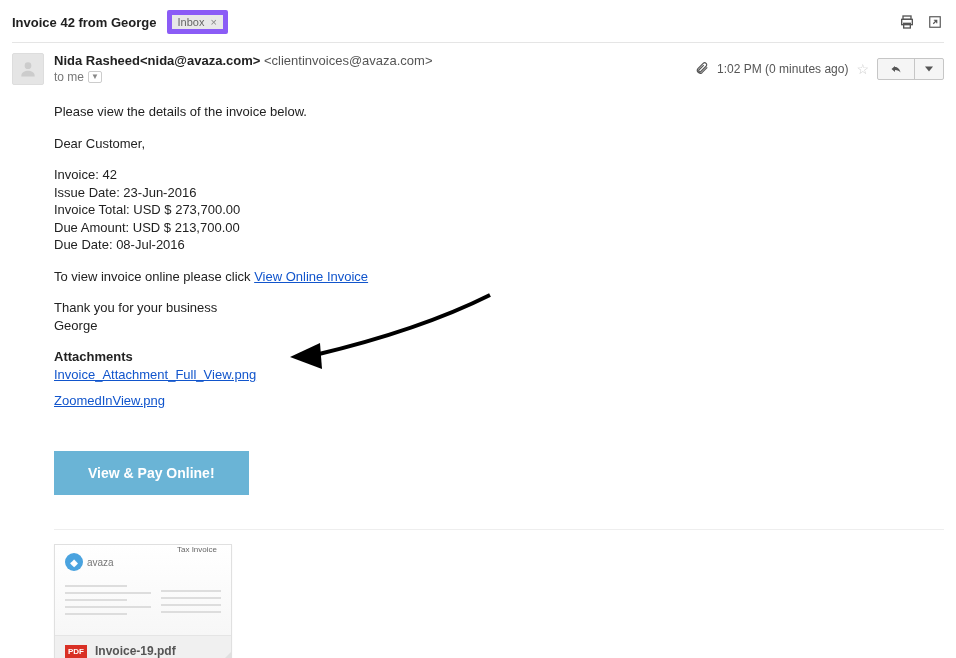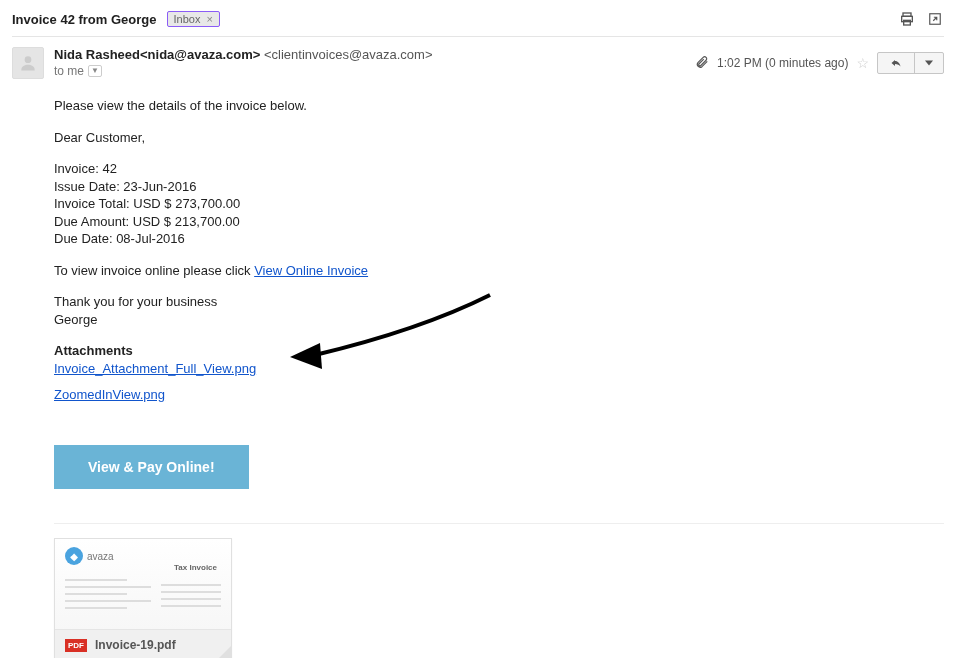--- a/index.html
+++ b/index.html
@@ -1,20 +1,20 @@
 <!DOCTYPE html>
 <html><head>
 <meta charset="utf-8">
 <style>
   * { box-sizing: border-box; }
   body { margin:0; font-family: Arial, Helvetica, sans-serif; font-size:13px; color:#222; background:#fff; width:956px; }
   .header { display:flex; align-items:center; justify-content:space-between; padding:10px 12px 8px 12px; }
   .header-left { display:flex; align-items:center; gap:10px; }
   .subject { font-size:13px; color:#202020;font-weight:bold; }
-  .label-chip { background:#e8e8e8; border:1px solid #8b5cf6; border-radius:2px; font-size:11px; color:#666; padding:1px 6px; display:flex; align-items:center; gap:6px; cursor:pointer; }
+  .label-chip { background:#e8e8e8; border:5px solid #8b5cf6; border-radius:2px; font-size:11px; color:#666; padding:1px 6px; display:flex; align-items:center; gap:6px; cursor:pointer; }
   .label-chip .x { color:#888; font-size:11px; cursor:pointer; }
   .header-right { display:flex; gap:10px; align-items:center; }
   .icon-btn { width:18px; height:18px; display:flex; align-items:center; justify-content:center; color:#555; cursor:pointer; }
   .divider { border-top:1px solid #e5e5e5; margin:0 12px; }
   .row { display:flex; padding:10px 12px 0 12px; }
   .avatar { width:32px; height:32px; background:#e5e5e5; border:1px solid #ddd; border-radius:2px; display:flex; align-items:center; justify-content:center; color:#bbb; margin-right:10px; flex:0 0 32px; }
   .meta { flex:1; }
   .from-line { font-size:13px; }
   .from-name { font-weight:bold; color:#222; }
   .from-addr { color:#555; }
@@ -30,21 +30,21 @@
   .body .tight { margin:0; }
   a.link { color:#1155cc; text-decoration:underline; }
   .attachments-h { font-weight:bold; margin-top:10px; }
   .cta { display:inline-block; background:#6ab4d6; color:#fff; font-weight:bold; font-size:14px; padding:14px 34px; margin:28px 0 24px 0; cursor:pointer; border:none; }
   .thin-divider { border-top:1px solid #eee; margin:0 12px 0 54px; }
   .attach-card { margin:14px 0 20px 54px; width:178px; border:1px solid #e0e0e0; background:#fff; cursor:pointer; box-shadow:0 1px 2px rgba(0,0,0,0.04); }
   .attach-preview { height:90px; background:linear-gradient(#fff,#f7f7f7); padding:8px 10px; position:relative; overflow:hidden; }
   .preview-logo { display:flex; align-items:center; gap:4px; }
   .preview-logo .bubble { width:18px; height:18px; border-radius:50%; background:#4aa3df; display:flex; align-items:center; justify-content:center; color:#fff; font-size:10px; }
   .preview-logo .brand { font-size:10px; color:#777; }
-  .preview-title { position:absolute; top:24px; right:14px; font-size:8px; color:#666; font-weight:bold; }
+  .preview-title { position:absolute; top:0; right:14px; font-size:8px; color:#666; font-weight:normal; }
   .preview-lines { margin-top:14px; }
   .preview-lines .ln { height:2px; background:#ddd; margin:5px 0; }
   .preview-lines .ln.short { width:40%; }
   .preview-lines .ln.mid { width:55%; }
   .preview-cols { position:absolute; right:10px; top:40px; width:60px; }
   .preview-cols .ln2 { height:2px; background:#ddd; margin:5px 0; }
   .attach-footer { display:flex; align-items:center; gap:8px; padding:8px 10px; background:#f0f0f0; border-top:1px solid #e5e5e5; position:relative; }
   .pdf-badge { background:#d93025; color:#fff; font-size:8px; font-weight:bold; padding:2px 3px; border-radius:0; }
   .attach-name { font-size:12px; color:#555; font-weight:bold; }
   .attach-fold { position:absolute; right:0; bottom:0; width:0; height:0; border-left:14px solid transparent; border-bottom:14px solid #e0e0e0; }

